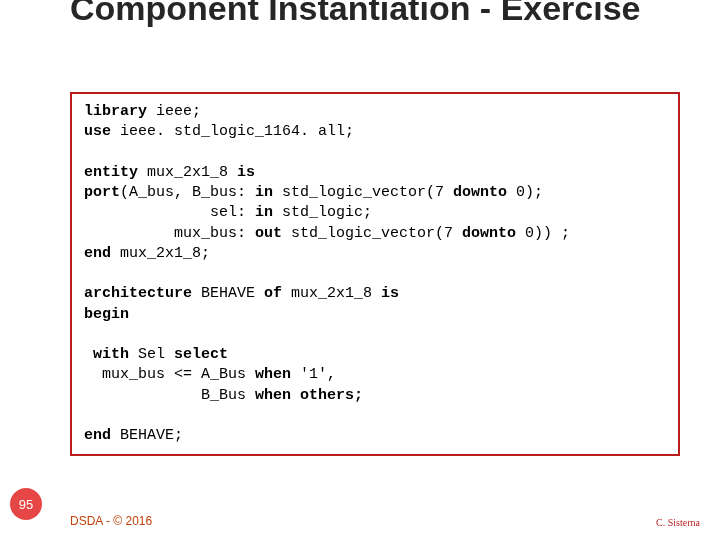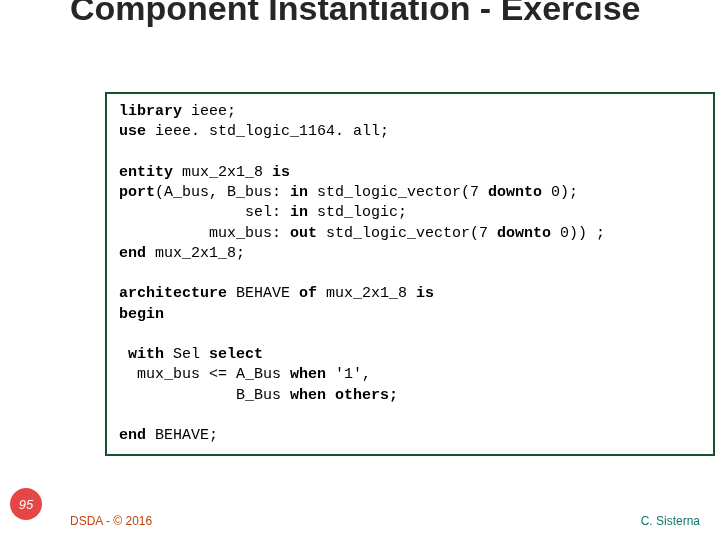--- a/index.html
+++ b/index.html
@@ -19,58 +19,57 @@
     font-size: 34px;
     font-weight: bold;
     color: #262626;
     line-height: 1.1;
   }
   .codebox {
     position: absolute;
     top: 92px;
     left: 70px;
     width: 610px;
-    border: 2px solid #14532d;
+    border: 2px solid #b91c1c;
     padding: 8px 12px 8px 12px;
     font-family: "Courier New", Courier, monospace;
     font-size: 15px;
     line-height: 1.35;
     color: #000;
     white-space: pre;
-    margin-left: 35px;
   }
   .codebox b { font-weight: bold; }
   .pagebadge {
     position: absolute;
     left: 10px;
     bottom: 20px;
     width: 32px;
     height: 32px;
     border-radius: 50%;
     background: #e64646;
     color: #fff;
     font-size: 13px;
     display: flex;
     align-items: center;
     justify-content: center;
-    font-style: italic;
   }
   .footer-left {
     position: absolute;
     left: 70px;
     bottom: 12px;
     font-size: 12px;
     color: #c2410c;
   }
   .footer-right {
     position: absolute;
     right: 20px;
     bottom: 12px;
-    font-size: 12px;
-    color: #0f766e;
+    font-size: 10px;
+    color: #b91c1c;
+    font-family: Liberation Serif, serif;
   }
 </style>
 </head>
 <body>
 
 <div class="title">Component Instantiation -
 Exercise</div>
 
 <div class="codebox"><b>library</b><span> ieee;</span>
 <b>use</b><span> ieee. std_logic_1164. all;</span>

